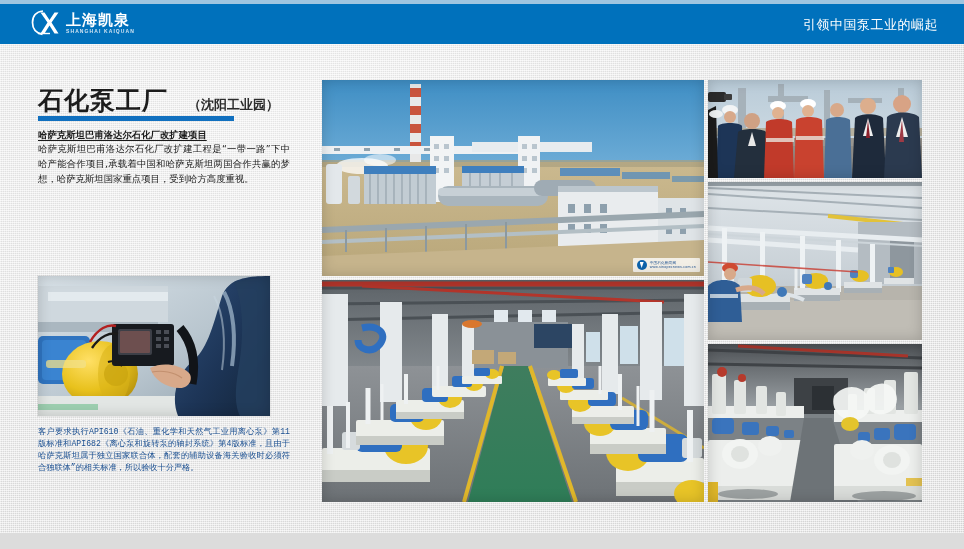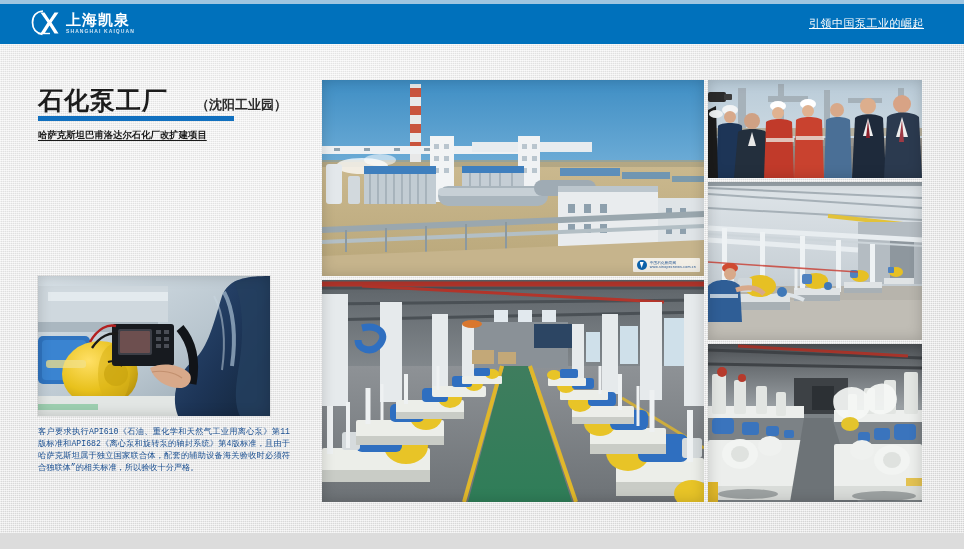--- a/index.html
+++ b/index.html
@@ -75,34 +75,33 @@
   }
   .logo-en {
     color: #cfe4f3;
     font-size: 5px;
     font-weight: bold;
     letter-spacing: 1.1px;
     margin-top: 2px;
   }
   .header-slogan {
     position: absolute;
-    right: 40px; top: 16px;
+    right: 26px; top: 16px;
     color: #ffffff;
-    font-size: 11px;
+    font-size: 13px;
     letter-spacing: .5px;
-    text-decoration: underline;
   }
 
   
   .title-row {
     position: absolute;
     left: 38px; top: 84px;
     display: flex;
     align-items: baseline;
-    gap: 12px;
+    gap: 4px;
     text-align: center;
   }
   .title-main {
     font-size: 25px;
     font-weight: bold;
     color: #1c1c1c;
     letter-spacing: 1px;
     font-family: "DejaVu Sans", "Liberation Sans", sans-serif;
   }
   .title-sub {
@@ -236,20 +235,21 @@
 
   <div class="header-slogan">引领中国泵工业的崛起</div>
 
   <div class="title-row">
     <span class="title-main">石化泵工厂</span>
     <span class="title-sub">（沈阳工业园）</span>
   </div>
   <div class="title-rule"></div>
 
   <div class="para para-lead">哈萨克斯坦巴甫洛达尔石化厂改扩建项目</div>
+  <div class="para para-1">哈萨克斯坦巴甫洛达尔石化厂改扩建工程是“一带一路”下中哈产能合作项目,承载着中国和哈萨克斯坦两国合作共赢的梦想，哈萨克斯坦国家重点项目，受到哈方高度重视。</div>
 
   <div class="left-photo">
     <svg class="photo-inner" viewBox="0 0 232 140" preserveAspectRatio="none" aria-hidden="true">
       <defs>
         <linearGradient id="lpBg" x1="0" y1="0" x2="1" y2="1">
           <stop offset="0%" stop-color="#d9e2e8"></stop>
           <stop offset="55%" stop-color="#b9c6cf"></stop>
           <stop offset="100%" stop-color="#8e9ea9"></stop>
         </linearGradient>
         <linearGradient id="coverall" x1="0" y1="0" x2="1" y2="1">

